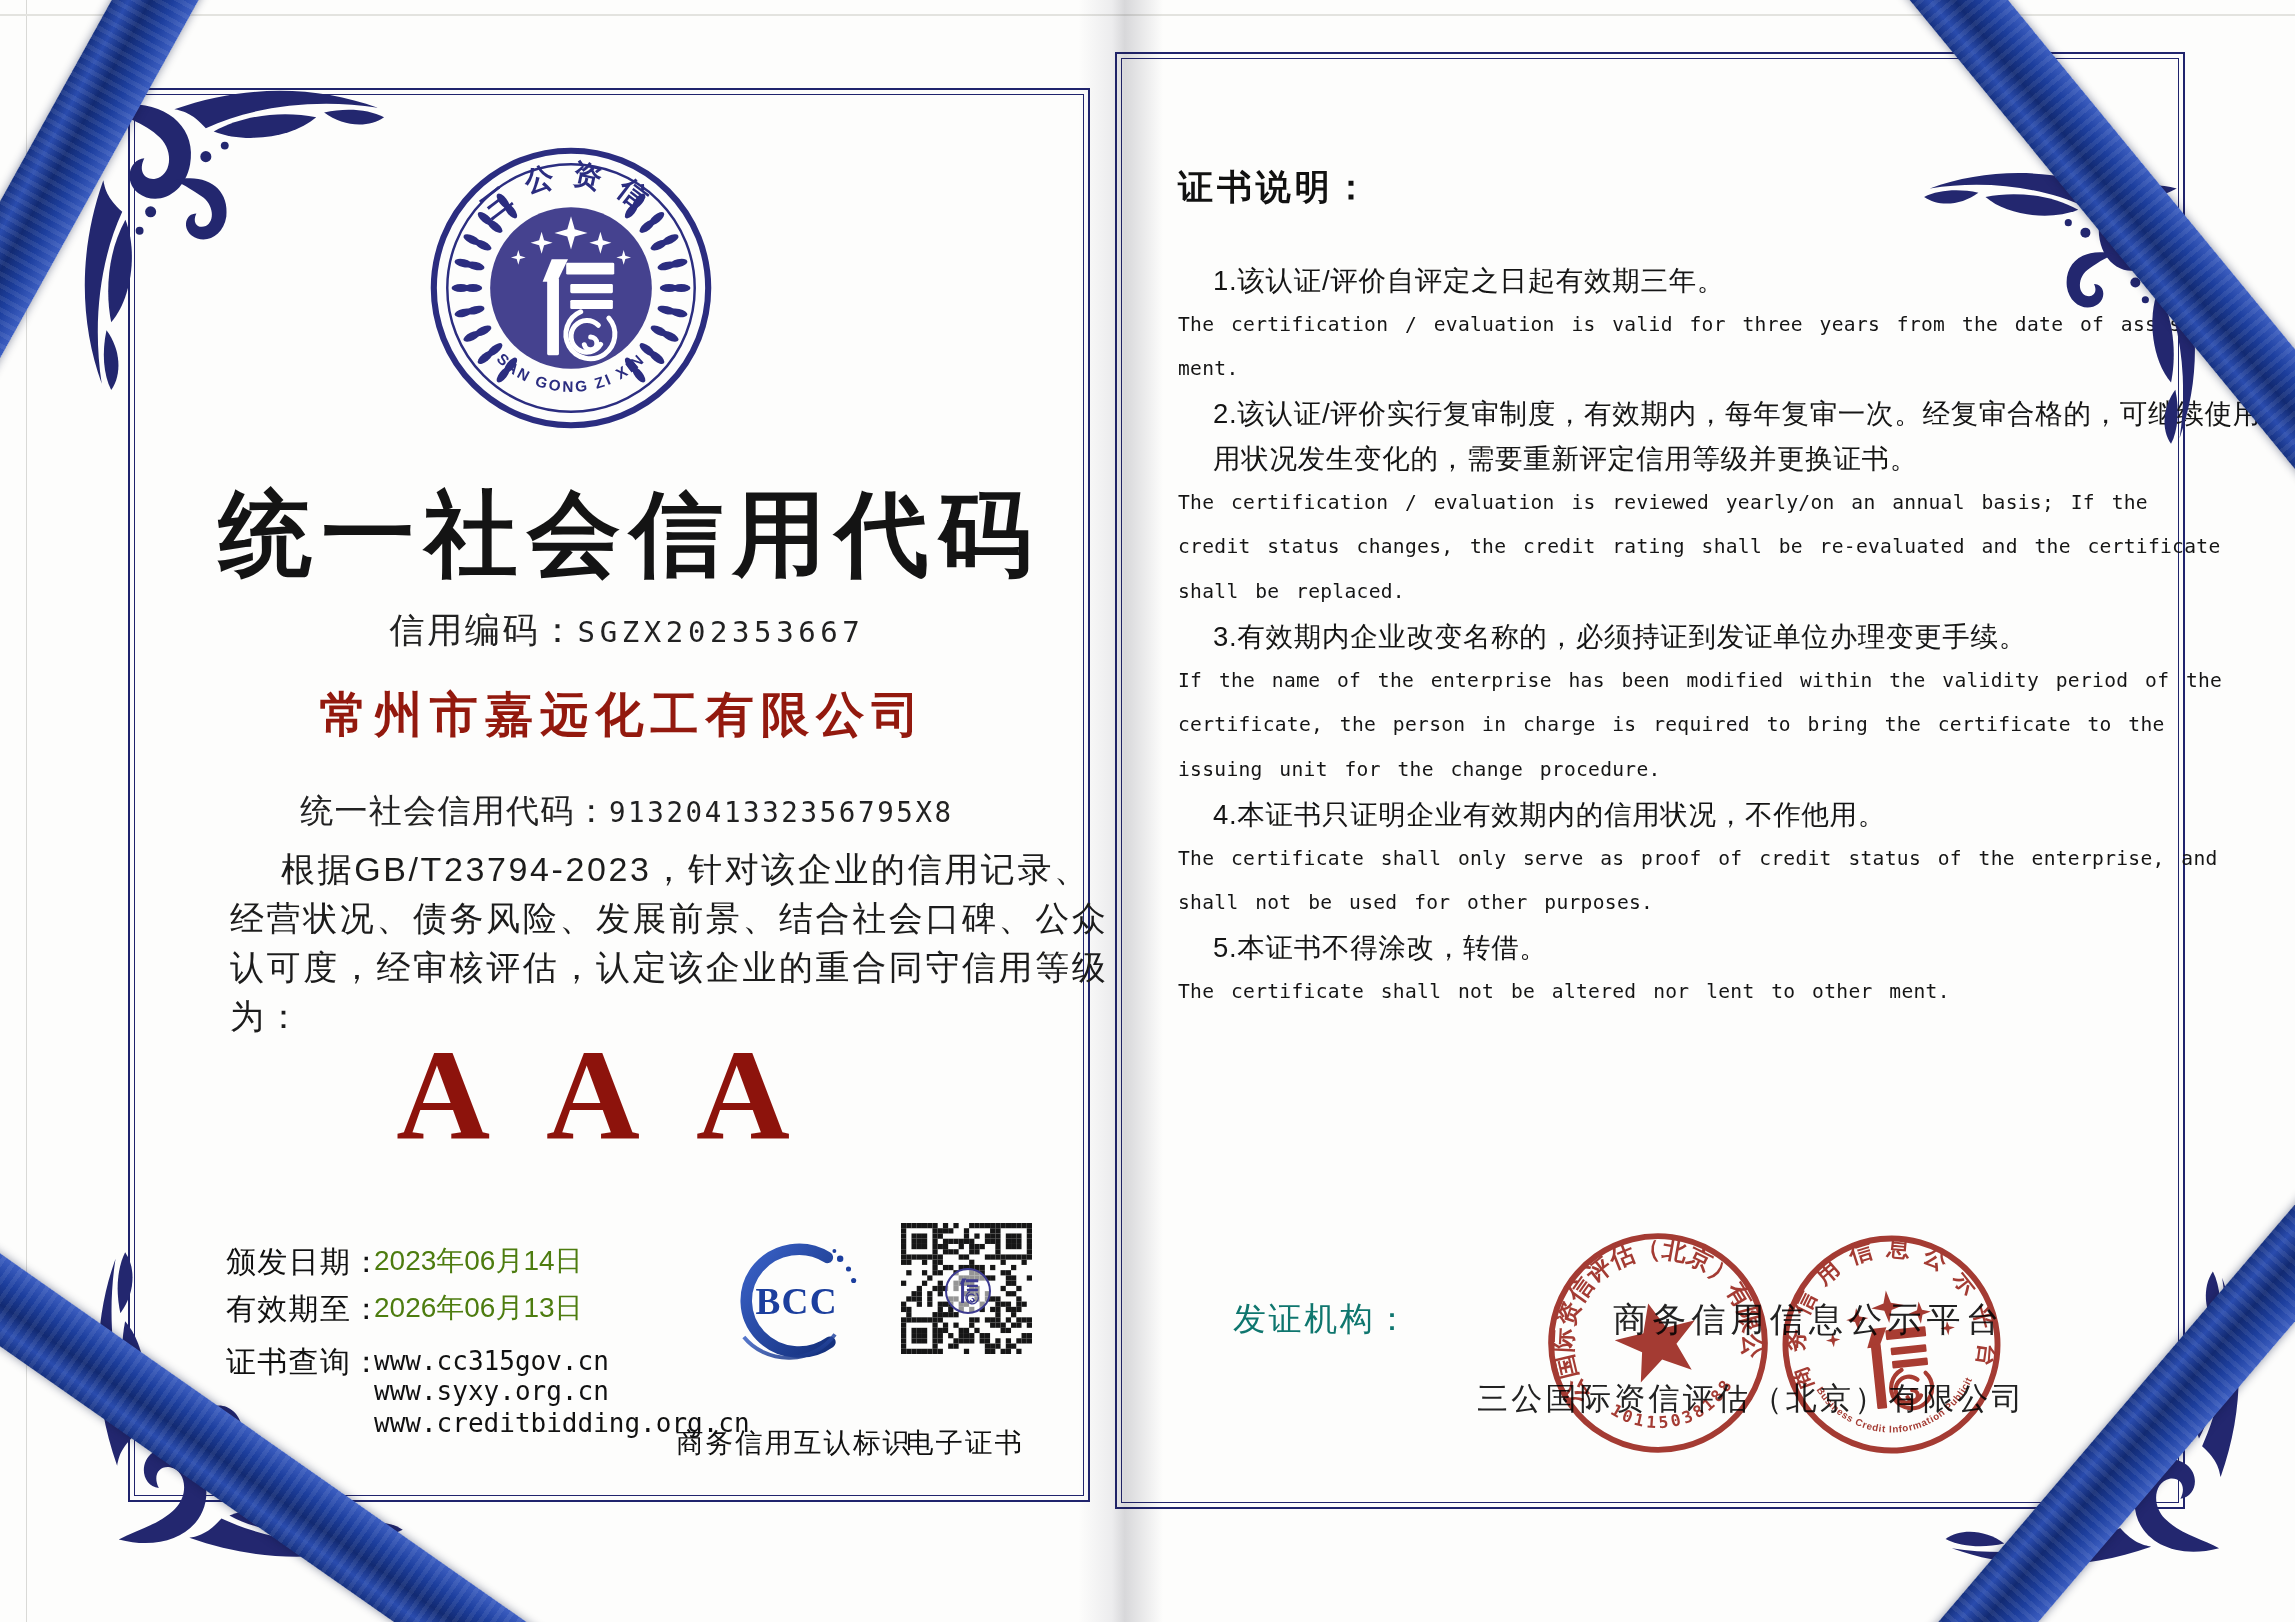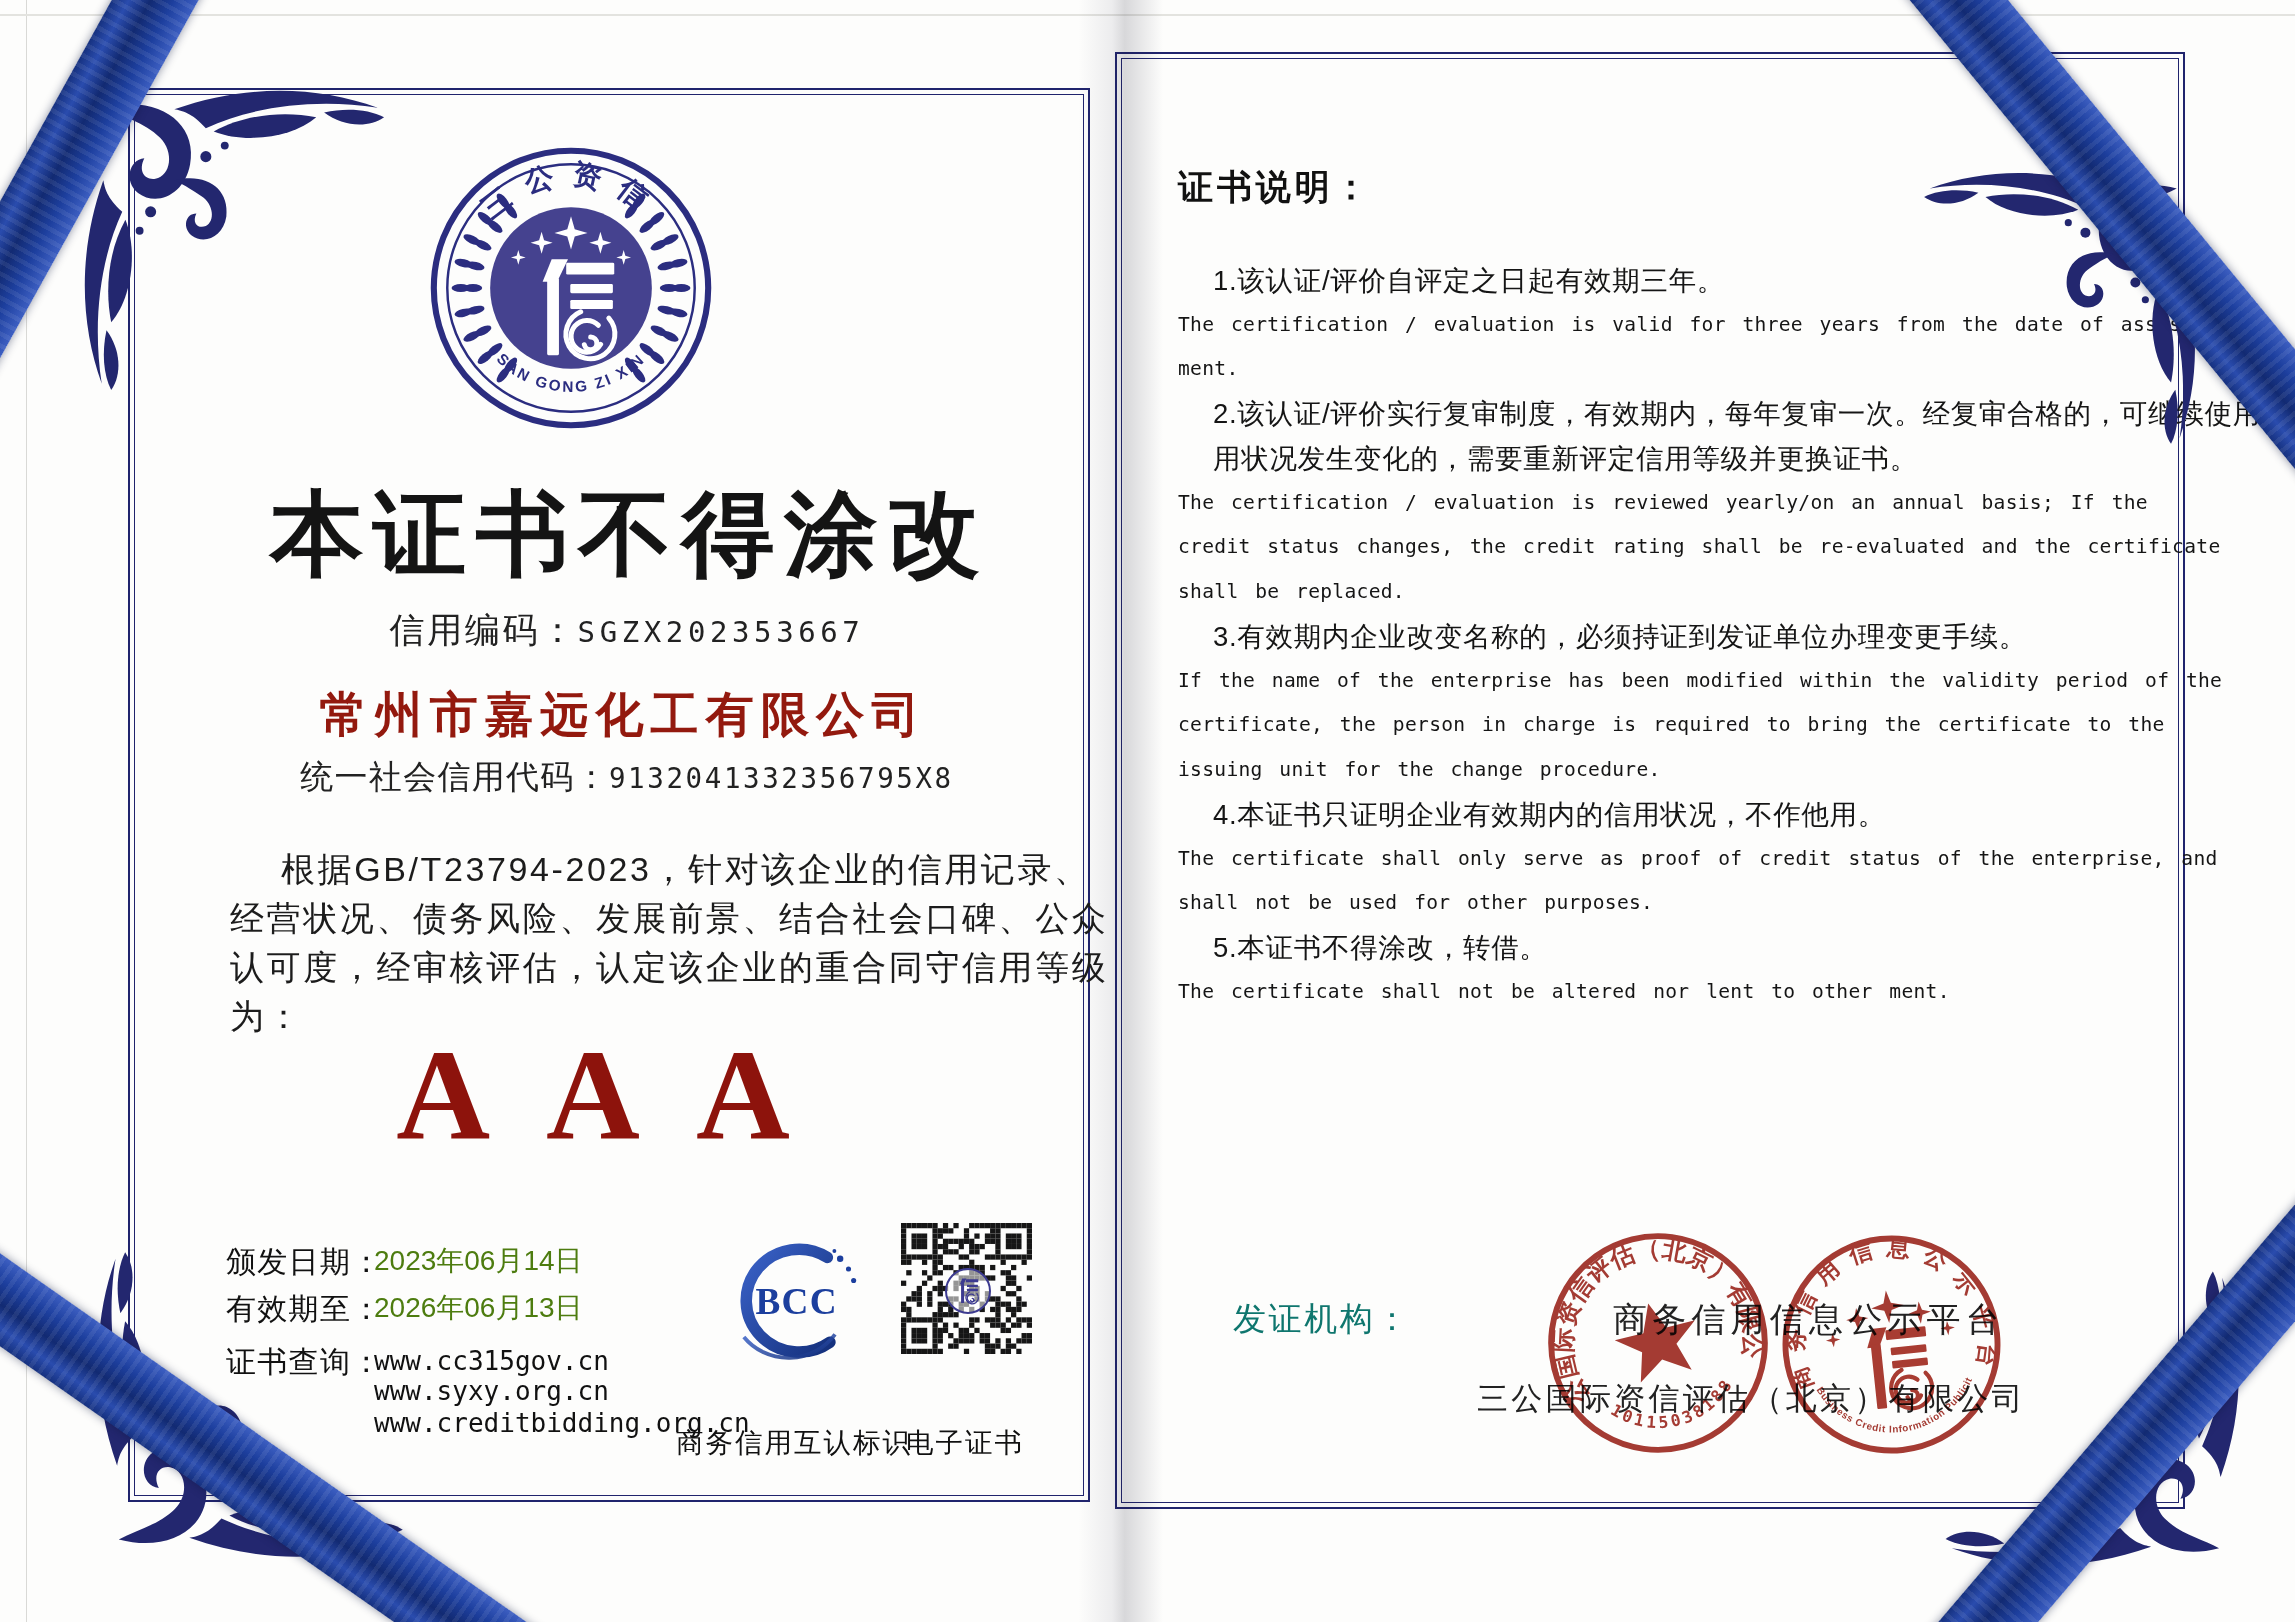--- a/index.html
+++ b/index.html
@@ -46,21 +46,21 @@
   .seal-top-text{font-size:47px;font-weight:bold;letter-spacing:26px;fill:#2b2d80;
                  font-family:"Liberation Serif",serif;}
   .seal-bot-text{font-size:25px;font-weight:bold;letter-spacing:4px;fill:#2b2d80;}
 
   .cert-title{left:630px;top:472px;font-family:"Liberation Serif",serif;font-weight:900;
               font-size:93px;letter-spacing:9.8px;color:#141414;}
   .code-line{left:627px;top:607px;font-size:35px;letter-spacing:2.6px;color:#222;}
   .code-line .val{font-size:29px;letter-spacing:4.6px;font-family:"DejaVu Sans Mono",monospace;}
   .company{left:623px;top:683px;font-family:"Liberation Serif",serif;font-weight:bold;
            font-size:48px;letter-spacing:7.2px;color:#93190e;}
-  .uscc-line{left:627px;top:755px;font-size:33px;letter-spacing:1.3px;color:#222;}
+  .uscc-line{left:627px;top:789px;font-size:33px;letter-spacing:1.3px;color:#222;}
   .uscc-line .val{font-size:27.5px;letter-spacing:2.6px;font-family:"DejaVu Sans Mono",monospace;}
   .body-line{font-size:34px;letter-spacing:2.6px;color:#1c1c1c;}
   .rating{left:621px;top:1019px;font-family:"Liberation Serif",serif;font-weight:bold;
           font-size:130px;letter-spacing:56px;color:#8d130c;}
 
   .meta-label{font-size:30px;color:#111;letter-spacing:1.3px;}
   .meta-value{font-size:28px;color:#4d7c0f;}
   .url{font-family:"DejaVu Sans Mono",monospace;font-size:26px;color:#111;}
 
   .bcc{position:absolute;left:718px;top:1242px;width:148px;height:122px;}
@@ -214,21 +214,21 @@
         <use href="#star4" transform="translate(0,-90) scale(1.35)"></use>
         <use href="#star4" transform="translate(-48,-74) scale(0.9)"></use>
         <use href="#star4" transform="translate(48,-74) scale(0.9)"></use>
         <use href="#star4" transform="translate(-86,-50) scale(0.6)"></use>
         <use href="#star4" transform="translate(86,-50) scale(0.6)"></use>
       </g>
       <use href="#glyph-xin" class="glyph-white" x="-70" y="-56" width="148" height="185"></use>
     </g>
   </svg>
 
-  <div class="abs centered cert-title">本证书不得涂改</div>
+  <div class="abs centered cert-title">统一社会信用代码</div>
 
   <div class="abs centered code-line">
     <span>信用编码：</span><span class="val">SGZX202353667</span>
   </div>
 
   <div class="abs centered company">常州市嘉远化工有限公司</div>
 
   <div class="abs centered uscc-line">
     <span>统一社会信用代码：</span><span class="val">9132041332356795X8</span>
   </div>

